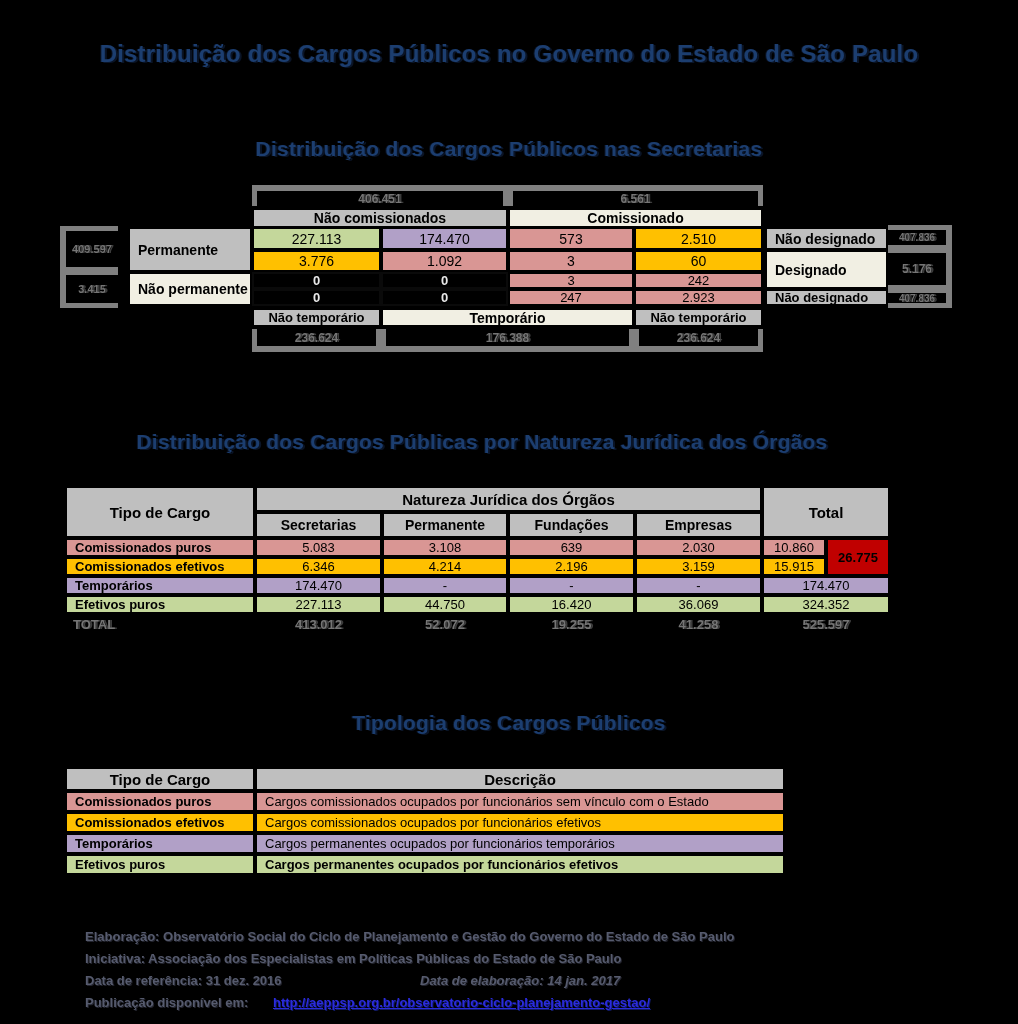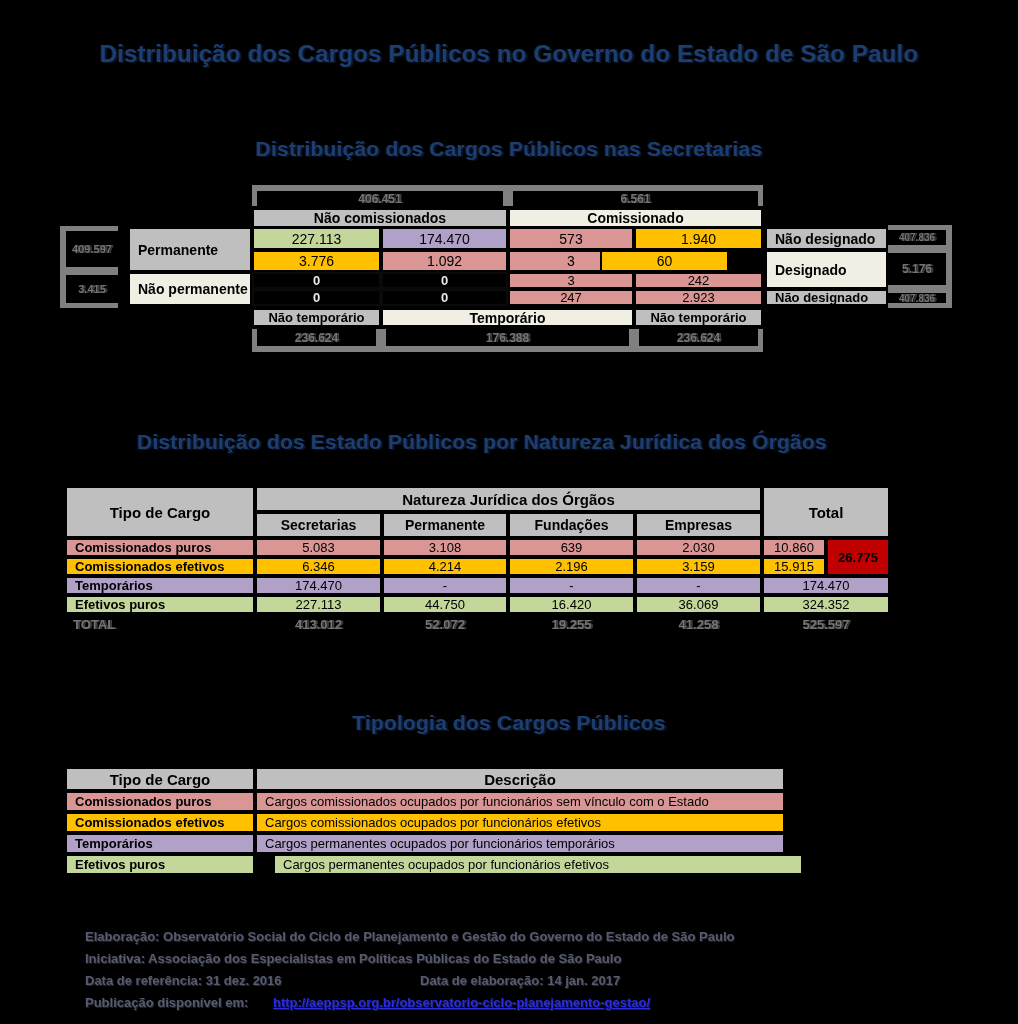--- a/index.html
+++ b/index.html
@@ -43,26 +43,26 @@
   <div class="abs cell cream b" style="left:508px;top:208px;width:255px;height:20px;font-size:14px;">Comissionado</div>
 
   <div class="abs brL ghost" style="left:60px;top:226px;width:58px;height:46px;font-size:11px;">409.597</div>
   <div class="abs brL ghost" style="left:60px;top:270px;width:58px;height:38px;font-size:11px;">3.415</div>
   <div class="abs cell cream b lft" style="left:128px;top:272px;width:124px;height:34px;font-size:14px;">Não permanente</div>
   <div class="abs cell gray b lft" style="left:128px;top:227px;width:124px;height:45px;font-size:14px;">Permanente</div>
 
   <div class="abs cell green" style="left:252px;top:227px;width:129px;height:23px;font-size:14px;">227.113</div>
   <div class="abs cell purple" style="left:381px;top:227px;width:127px;height:23px;font-size:14px;">174.470</div>
   <div class="abs cell pink" style="left:508px;top:227px;width:126px;height:23px;font-size:14px;">573</div>
-  <div class="abs cell orange" style="left:634px;top:227px;width:129px;height:23px;font-size:14px;">1.940</div>
+  <div class="abs cell orange" style="left:634px;top:227px;width:129px;height:23px;font-size:14px;">2.510</div>
 
   <div class="abs cell orange" style="left:252px;top:250px;width:129px;height:22px;font-size:14px;">3.776</div>
   <div class="abs cell pink" style="left:381px;top:250px;width:127px;height:22px;font-size:14px;">1.092</div>
   <div class="abs cell pink" style="left:508px;top:250px;width:126px;height:22px;font-size:14px;">3</div>
-  <div class="abs cell orange" style="left:600px;top:250px;width:129px;height:22px;font-size:14px;">60</div>
+  <div class="abs cell orange" style="left:634px;top:250px;width:129px;height:22px;font-size:14px;">60</div>
 
   <div class="abs zero" style="left:252px;top:272px;width:129px;height:17px;">0</div>
   <div class="abs zero" style="left:381px;top:272px;width:127px;height:17px;">0</div>
   <div class="abs cell pink" style="left:508px;top:272px;width:126px;height:17px;">3</div>
   <div class="abs cell pink" style="left:634px;top:272px;width:129px;height:17px;">242</div>
 
   <div class="abs zero" style="left:252px;top:289px;width:129px;height:17px;">0</div>
   <div class="abs zero" style="left:381px;top:289px;width:127px;height:17px;">0</div>
   <div class="abs cell pink" style="left:508px;top:289px;width:126px;height:17px;">247</div>
   <div class="abs cell pink" style="left:634px;top:289px;width:129px;height:17px;">2.923</div>
@@ -75,21 +75,21 @@
   <div class="abs brR ghost" style="left:888px;top:288px;width:64px;height:20px;font-size:10px;">407.836</div>
 
   <div class="abs cell gray b" style="left:252px;top:308px;width:129px;height:19px;font-size:13px;">Não temporário</div>
   <div class="abs cell cream b" style="left:381px;top:308px;width:253px;height:19px;font-size:14px;">Temporário</div>
   <div class="abs cell gray b" style="left:634px;top:308px;width:129px;height:19px;font-size:13px;">Não temporário</div>
 
   <div class="abs brB ghost" style="left:252px;top:329px;width:129px;height:23px;font-size:12px;">236.624</div>
   <div class="abs brB ghost" style="left:381px;top:329px;width:253px;height:23px;font-size:12px;">176.388</div>
   <div class="abs brB ghost" style="left:634px;top:329px;width:129px;height:23px;font-size:12px;">236.624</div>
 
-  <div class="abs title" style="left:0;top:430px;width:964px;font-size:21px;">Distribuição dos Estado Públicos por Natureza Jurídica dos Órgãos</div>
+  <div class="abs title" style="left:0;top:430px;width:964px;font-size:21px;">Distribuição dos Cargos Públicas por Natureza Jurídica dos Órgãos</div>
 
   <div class="abs cell gray b" style="left:65px;top:486px;width:190px;height:52px;font-size:15px;">Tipo de Cargo</div>
   <div class="abs cell gray b" style="left:255px;top:486px;width:507px;height:26px;font-size:15px;">Natureza Jurídica dos Órgãos</div>
   <div class="abs cell gray b" style="left:255px;top:512px;width:127px;height:26px;font-size:14px;">Secretarias</div>
   <div class="abs cell gray b" style="left:382px;top:512px;width:126px;height:26px;font-size:14px;">Permanente</div>
   <div class="abs cell gray b" style="left:508px;top:512px;width:127px;height:26px;font-size:14px;">Fundações</div>
   <div class="abs cell gray b" style="left:635px;top:512px;width:127px;height:26px;font-size:14px;">Empresas</div>
   <div class="abs cell gray b" style="left:762px;top:486px;width:128px;height:52px;font-size:15px;">Total</div>
 
   <div class="abs cell pink b lft" style="left:65px;top:538px;width:190px;height:19px;">Comissionados puros</div>
@@ -137,22 +137,22 @@
   <div class="abs cell pink b lft" style="left:65px;top:791px;width:190px;height:21px;">Comissionados puros</div>
   <div class="abs cell pink lft" style="left:255px;top:791px;width:530px;height:21px;font-weight:normal;">Cargos comissionados ocupados por funcionários sem vínculo com o Estado</div>
 
   <div class="abs cell orange b lft" style="left:65px;top:812px;width:190px;height:21px;">Comissionados efetivos</div>
   <div class="abs cell orange lft" style="left:255px;top:812px;width:530px;height:21px;font-weight:normal;">Cargos comissionados ocupados por funcionários efetivos</div>
 
   <div class="abs cell purple b lft" style="left:65px;top:833px;width:190px;height:21px;">Temporários</div>
   <div class="abs cell purple lft" style="left:255px;top:833px;width:530px;height:21px;font-weight:normal;">Cargos permanentes ocupados por funcionários temporários</div>
 
   <div class="abs cell green b lft" style="left:65px;top:854px;width:190px;height:21px;">Efetivos puros</div>
-  <div class="abs cell green lft" style="left:273px;top:854px;width:530px;height:21px;font-weight:normal;">Cargos permanentes ocupados por funcionários efetivos</div>
+  <div class="abs cell green lft" style="left:255px;top:854px;width:530px;height:21px;font-weight:bold;">Cargos permanentes ocupados por funcionários efetivos</div>
 
   <div class="abs foot" style="left:45px;top:929px;">Elaboração: Observatório Social do Ciclo de Planejamento e Gestão do Governo do Estado de São Paulo</div>
   <div class="abs foot" style="left:45px;top:951px;">Iniciativa: Associação dos Especialistas em Políticas Públicas do Estado de São Paulo</div>
   <div class="abs foot" style="left:45px;top:973px;">Data de referência: 31 dez. 2016</div>
-  <div class="abs foot" style="left:380px;top:973px;">Data de elaboração: 14 jan. 2017</div>
+  <div class="abs foot" style="left:380px;top:973px;font-style:italic;">Data de elaboração: 14 jan. 2017</div>
   <div class="abs foot" style="left:45px;top:995px;">Publicação disponível em:</div>
   <a class="abs link" href="#" style="left:253px;top:995px;">http://aeppsp.org.br/observatorio-ciclo-planejamento-gestao/</a>
 
 </div>
 
 </body></html>

